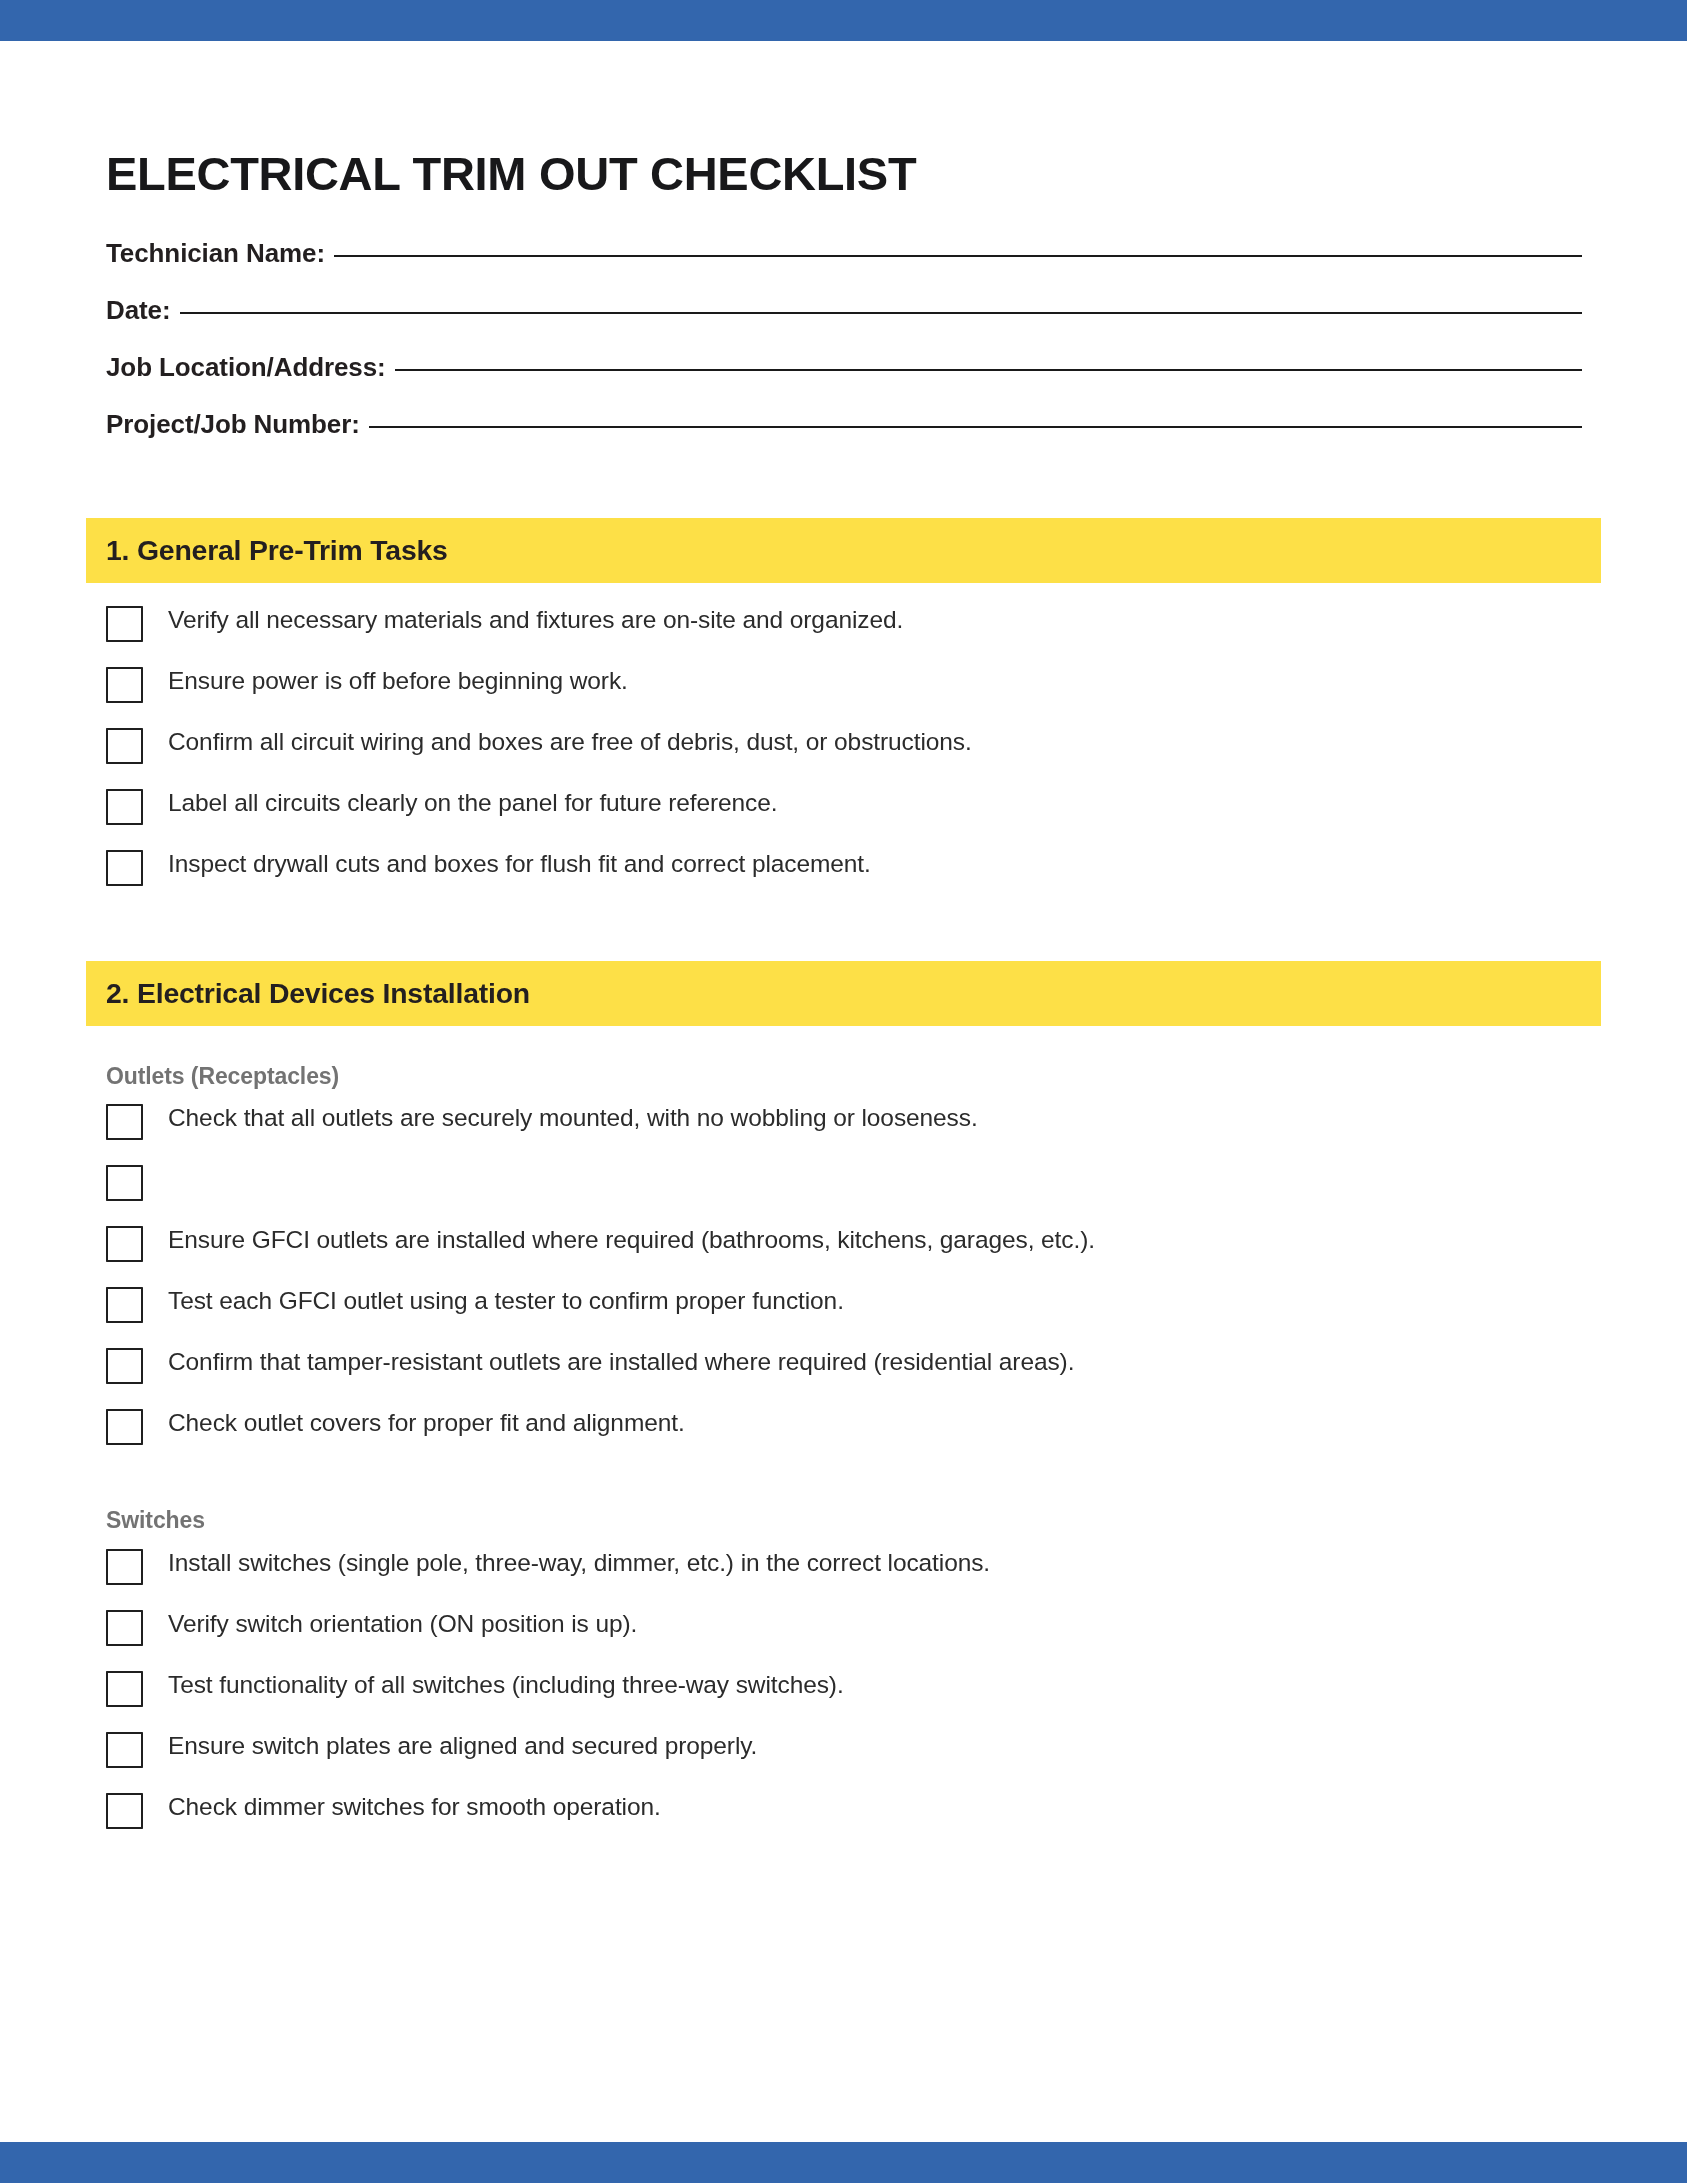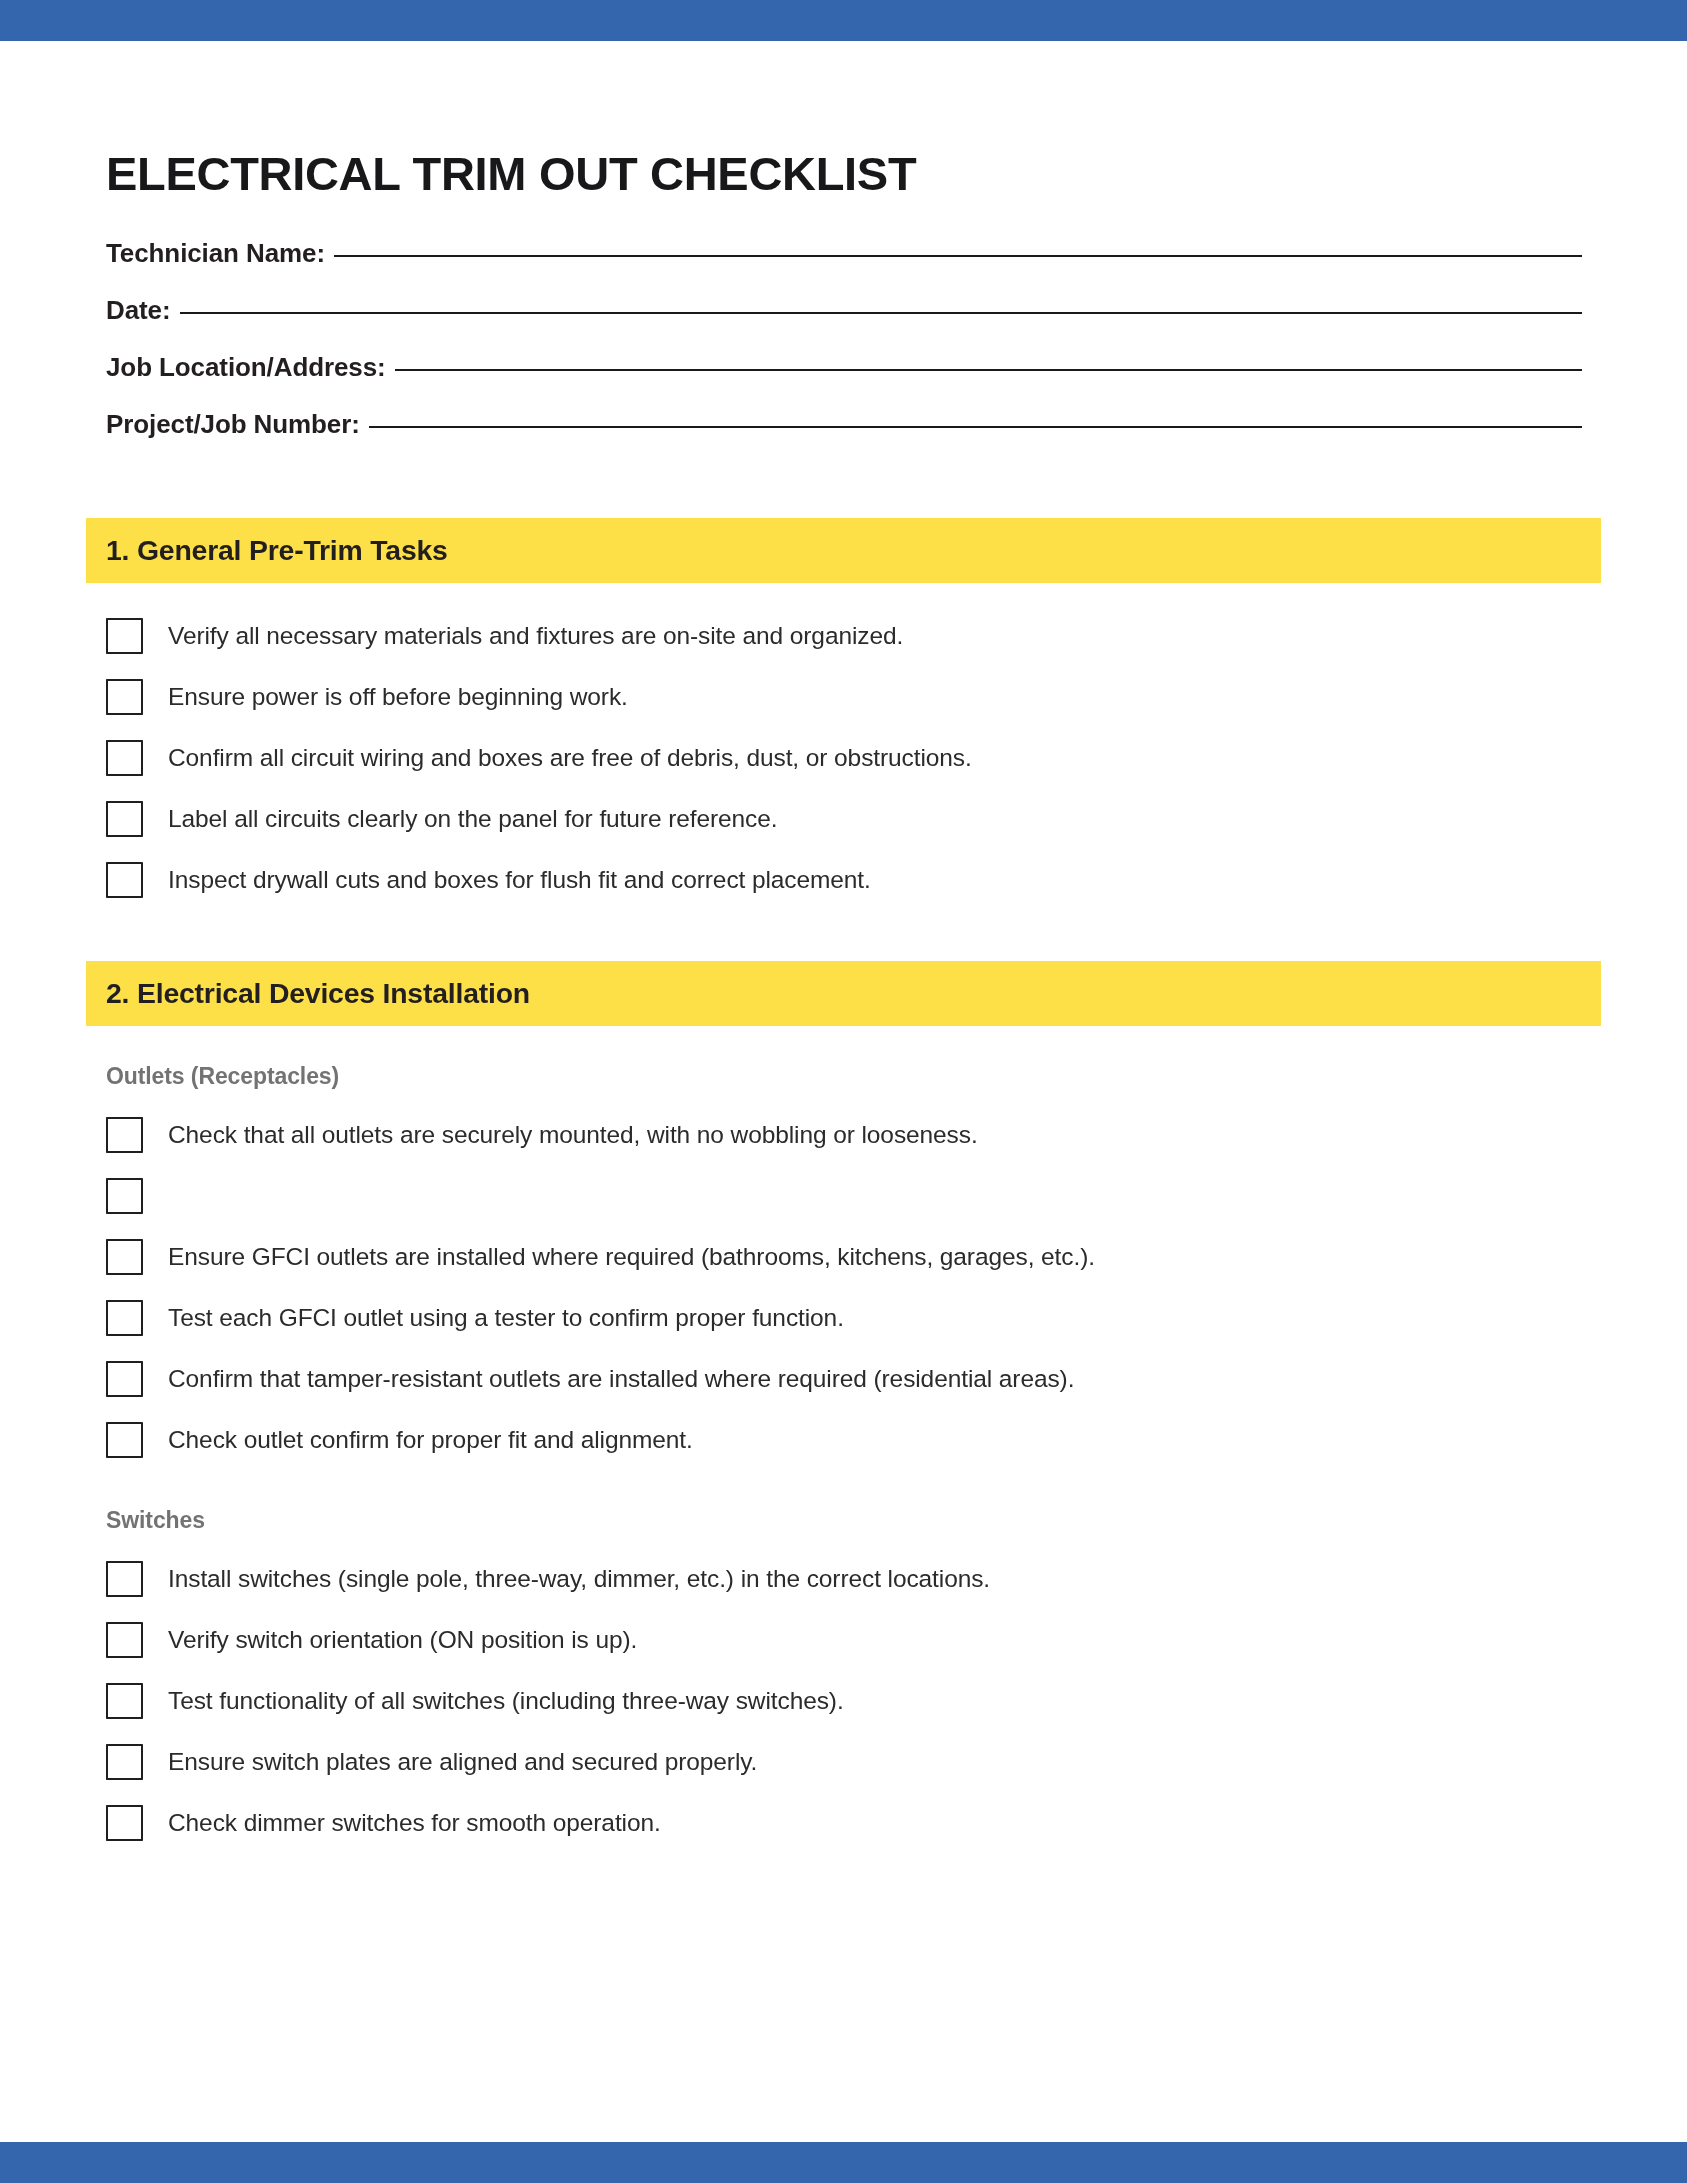--- a/index.html
+++ b/index.html
@@ -118,21 +118,20 @@
 
   
   .checklist {
     margin: 0;
     padding: 0;
     list-style: none;
     margin-top: 24px;
   }
   .check-row {
     display: flex;
-    align-items: center;
     height: 61px;
   }
   .checkbox {
     width: 37px;
     height: 36px;
     box-sizing: border-box;
     border: 2.6px solid #1f1f1f;
     background: #ffffff;
     flex: 0 0 auto;
     border-radius: 0.7px;
@@ -234,21 +233,21 @@
       <li class="check-row">
         <span class="checkbox"></span>
         <span class="check-label">Test each GFCI outlet using a tester to confirm proper function.</span>
       </li>
       <li class="check-row">
         <span class="checkbox"></span>
         <span class="check-label">Confirm that tamper-resistant outlets are installed where required (residential areas).</span>
       </li>
       <li class="check-row">
         <span class="checkbox"></span>
-        <span class="check-label">Check outlet confirm for proper fit and alignment.</span>
+        <span class="check-label">Check outlet covers for proper fit and alignment.</span>
       </li>
     </ul>
 
     <div class="subsection-title">Switches</div>
 
     <ul class="checklist list-switches">
       <li class="check-row">
         <span class="checkbox"></span>
         <span class="check-label">Install switches (single pole, three-way, dimmer, etc.) in the correct locations.</span>
       </li>

